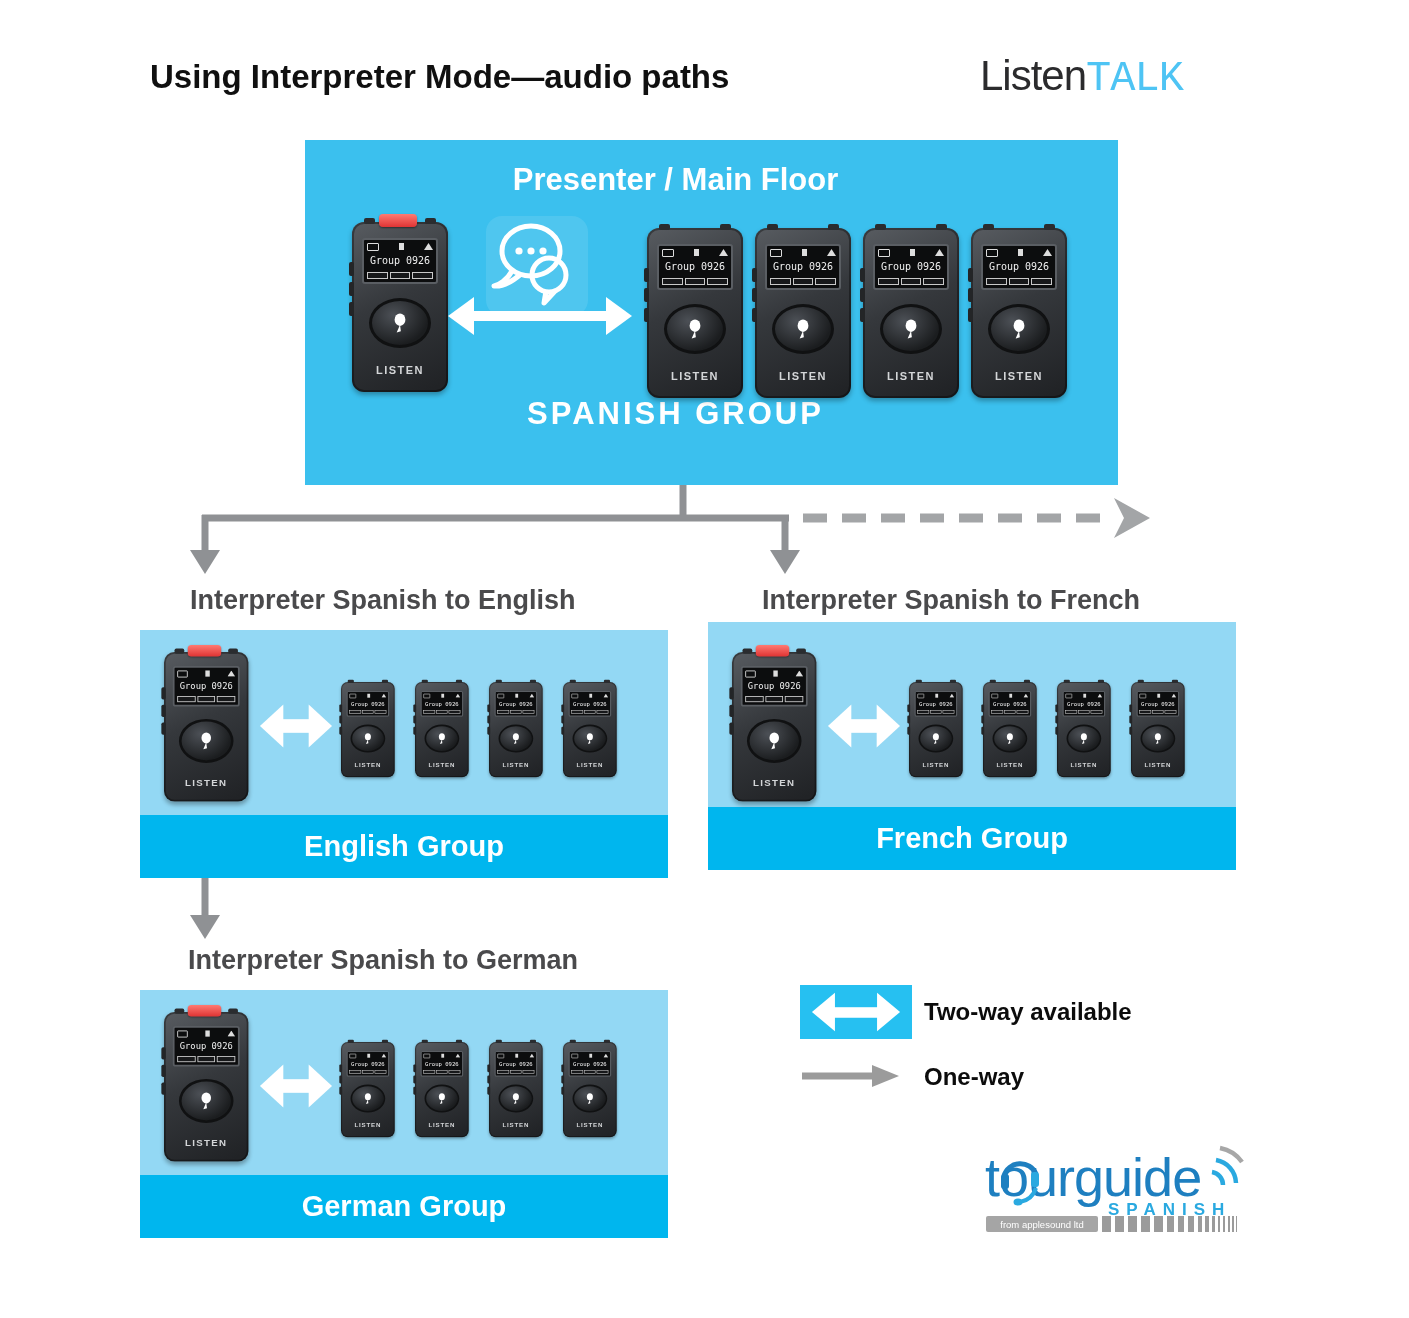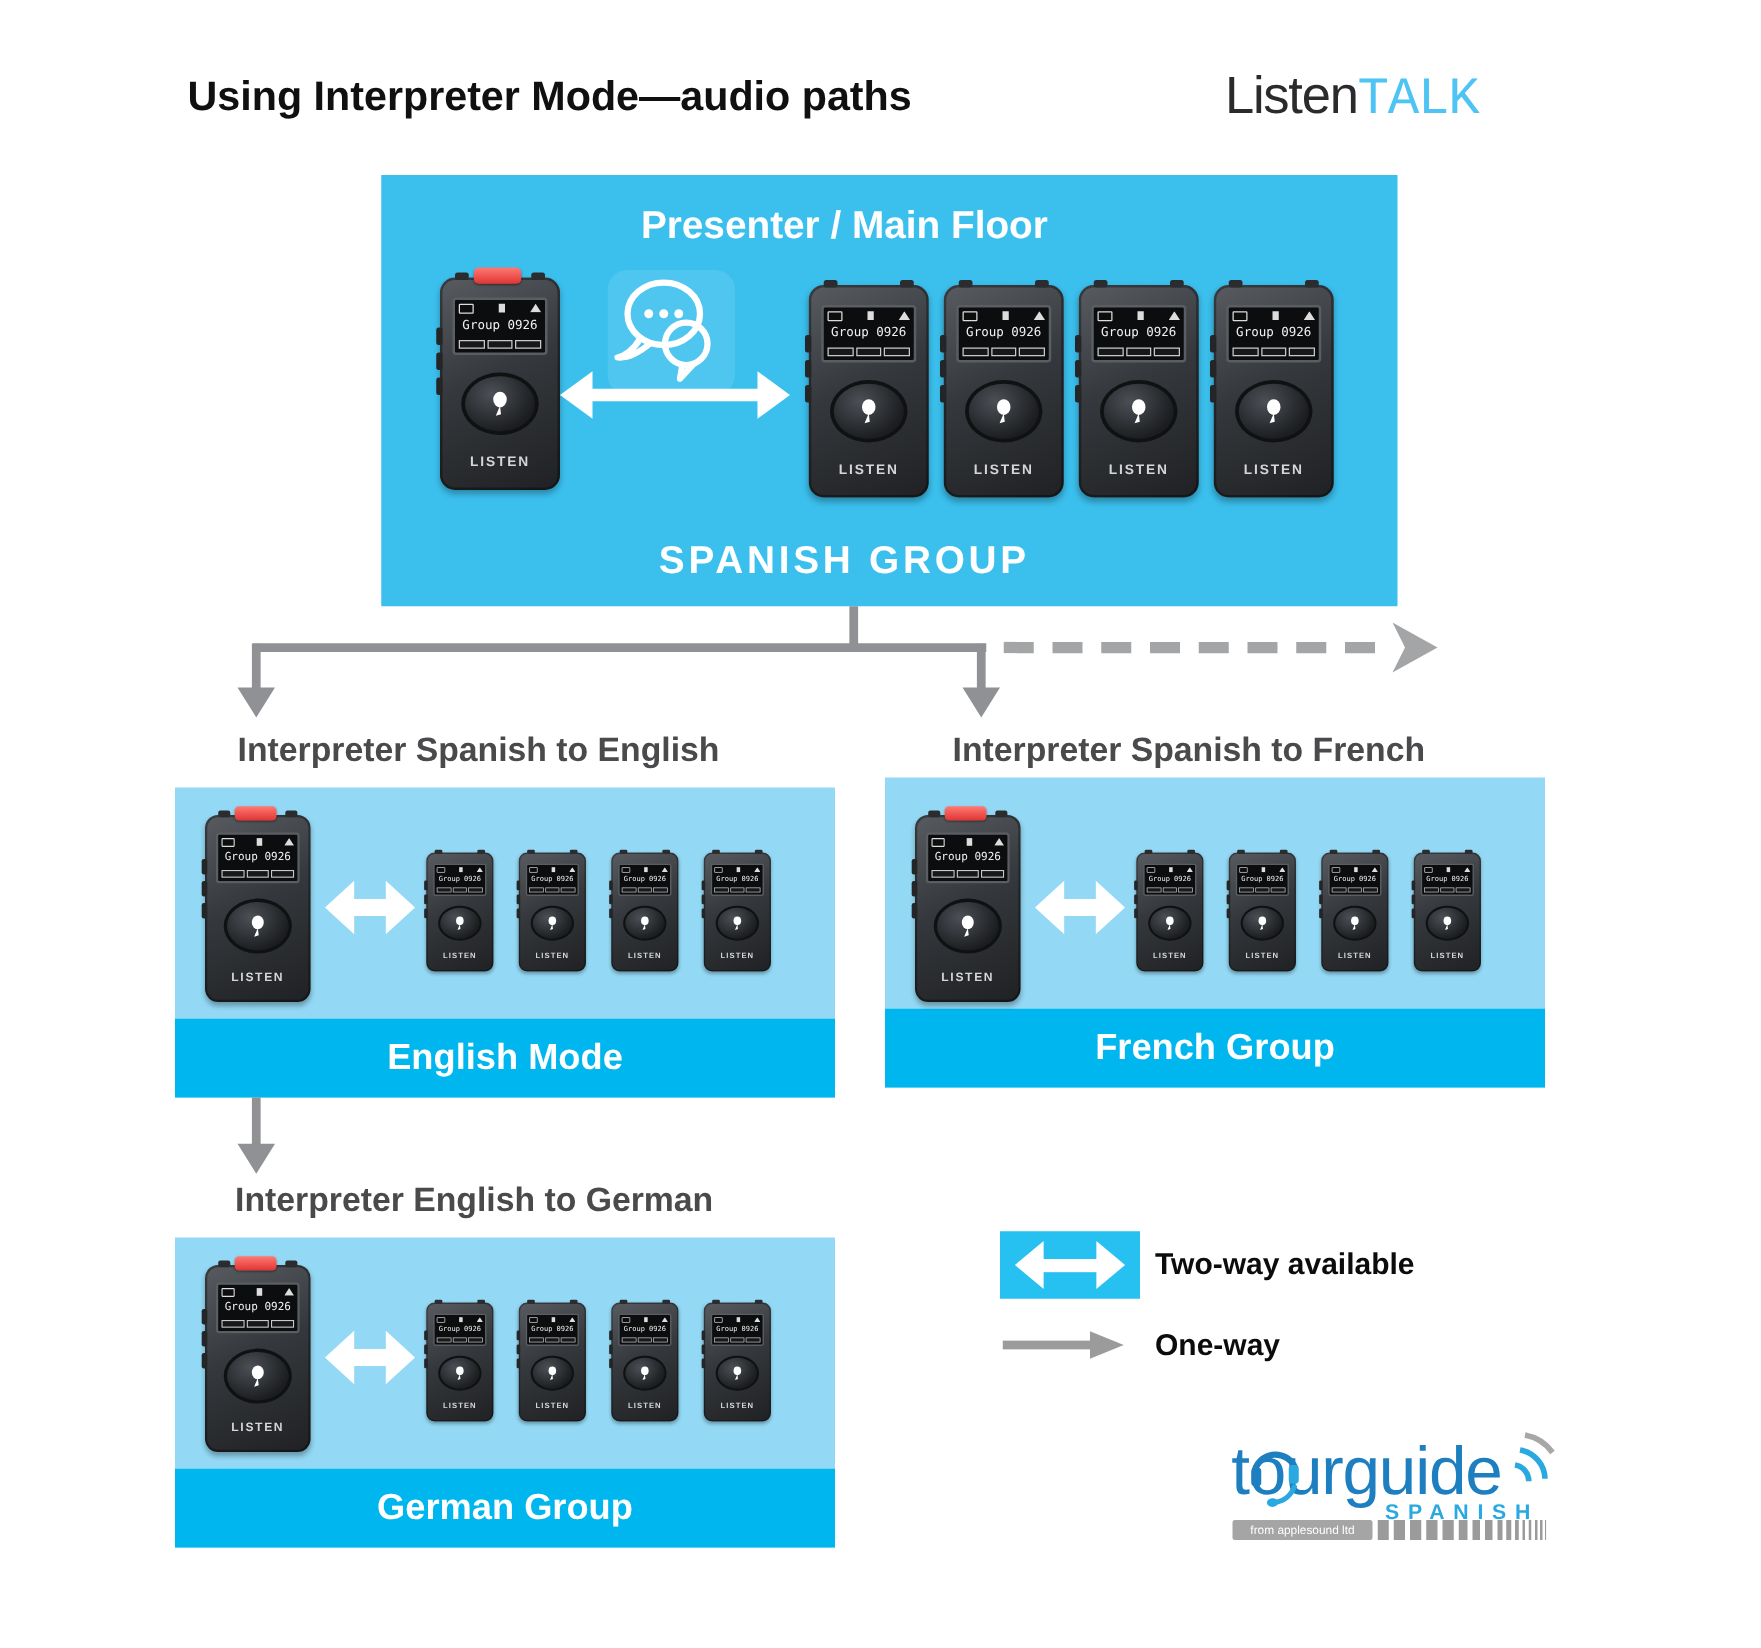--- a/index.html
+++ b/index.html
@@ -9,21 +9,21 @@
   
   .page-title{position:absolute;left:150px;top:58px;font-size:33px;font-weight:bold;color:#101010;}
   .brand-logo{position:absolute;left:980px;top:52px;font-size:42px;letter-spacing:-1px;}
   .brand-listen{color:#2b2b2d;}
   .brand-talk{color:#4ec4f4;font-family:Liberation Mono, monospace;}
 
   
   .presenter-box{position:absolute;left:305px;top:140px;width:813px;height:345px;background:#3bc0ee;}
   .presenter-title{position:absolute;left:305px;top:162px;width:741px;text-align:center;
                    color:#fff;font-size:31px;font-weight:bold;}
-  .spanish-label{position:absolute;left:305px;top:430px;width:741px;text-align:center;
+  .spanish-label{position:absolute;left:305px;top:396px;width:741px;text-align:center;
                  color:#fff;font-size:31px;font-weight:bold;letter-spacing:3px;}
 
   
   .group-box{position:absolute;width:528px;height:248px;background:#93d8f4;}
   .group-footer{position:absolute;left:0;bottom:0;width:100%;height:63px;background:#00b6ee;
                 display:flex;align-items:center;justify-content:center;}
   .group-footer span{color:#fff;font-size:29px;font-weight:bold;}
   .branch-label{position:absolute;font-size:27px;font-weight:bold;color:#4a4a4c;}
 
   
@@ -255,25 +255,25 @@
       <circle cx="33" cy="35" r="3.6" fill="#fff"></circle>
       <circle cx="45" cy="35" r="3.6" fill="#fff"></circle>
       <circle cx="57" cy="35" r="3.6" fill="#fff"></circle>
       <circle cx="63" cy="59" r="17" fill="none" stroke="#fff" stroke-width="5"></circle>
       <path d="M60 75 L58 87 L70 74" fill="none" stroke="#fff" stroke-width="5" stroke-linejoin="round"></path>
     </svg>
   </div>
 
   <div class="branch-label" style="left:190px;top:585px">Interpreter Spanish to English</div>
   <div class="branch-label" style="left:762px;top:585px">Interpreter Spanish to French</div>
-  <div class="branch-label" style="left:188px;top:945px">Interpreter English to German</div>
+  <div class="branch-label" style="left:188px;top:945px">Interpreter Spanish to German</div>
 
   <div class="group-box" style="left:140px;top:630px">
     <div class="group-footer">
-      <span>English Mode</span>
+      <span>English Group</span>
     </div>
   </div>
   <div class="dev-slot sz-m has-red" style="left:164px;top:642px">
   <div class="device">
     <div class="dev-btn-red"></div>
     <div class="dev-nub n1"></div>
     <div class="dev-nub n2"></div>
     <div class="dev-side s1"></div>
     <div class="dev-side s2"></div>
     <div class="dev-side s3"></div>

